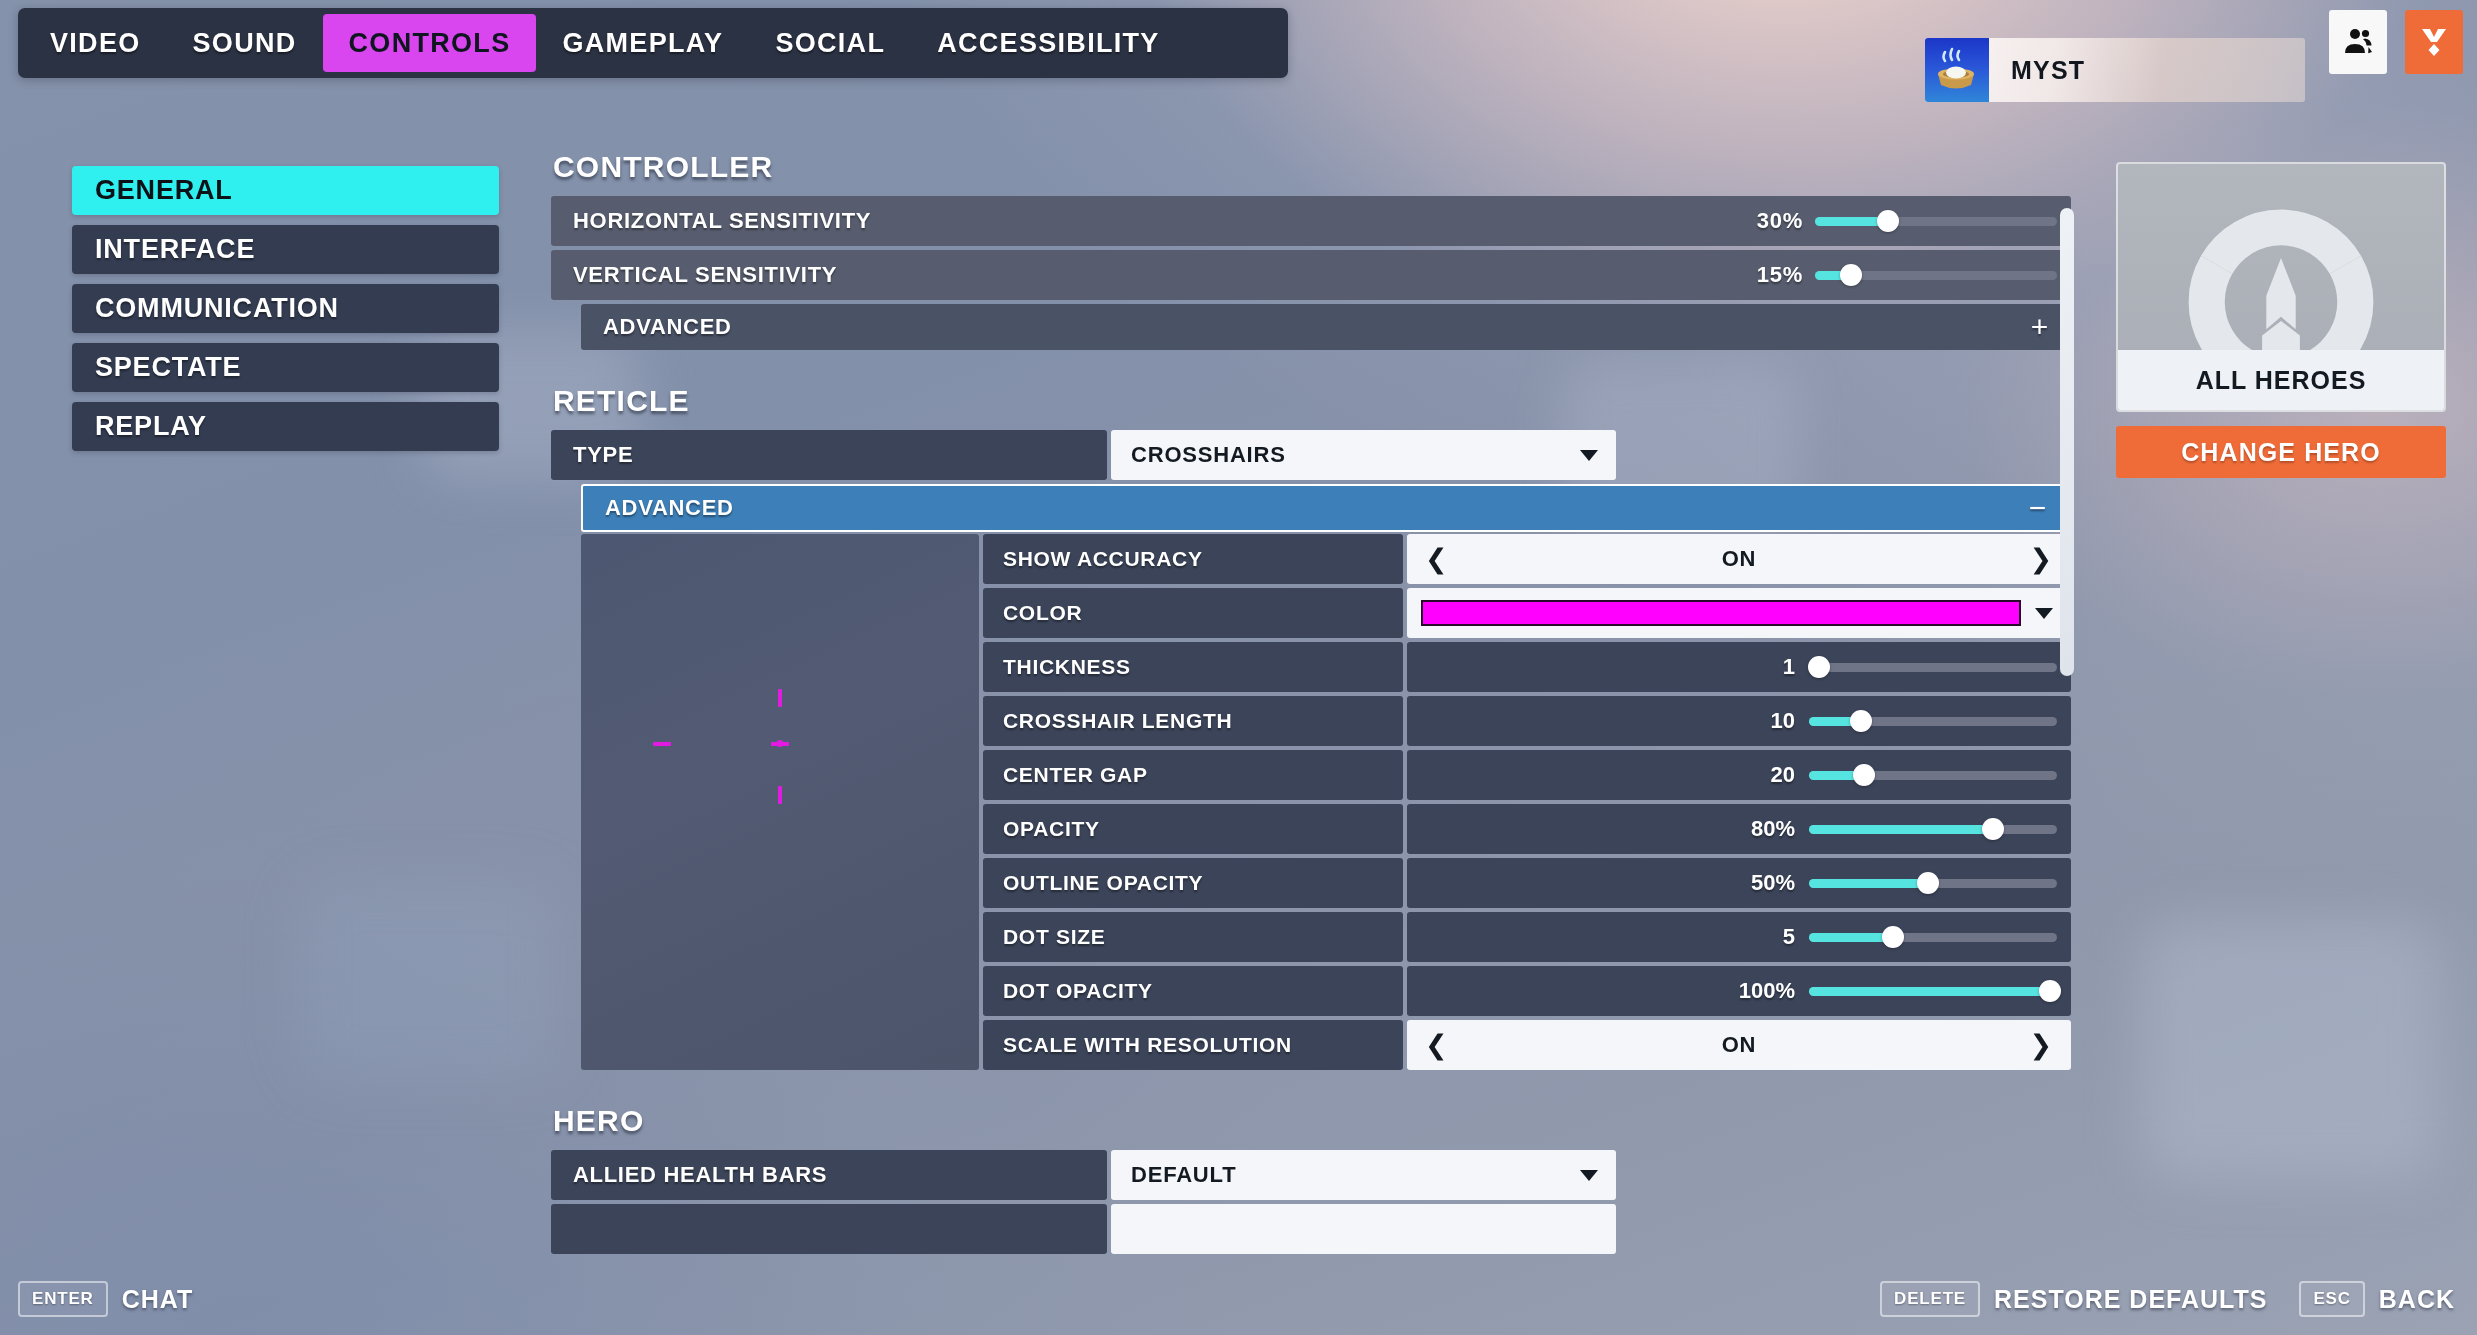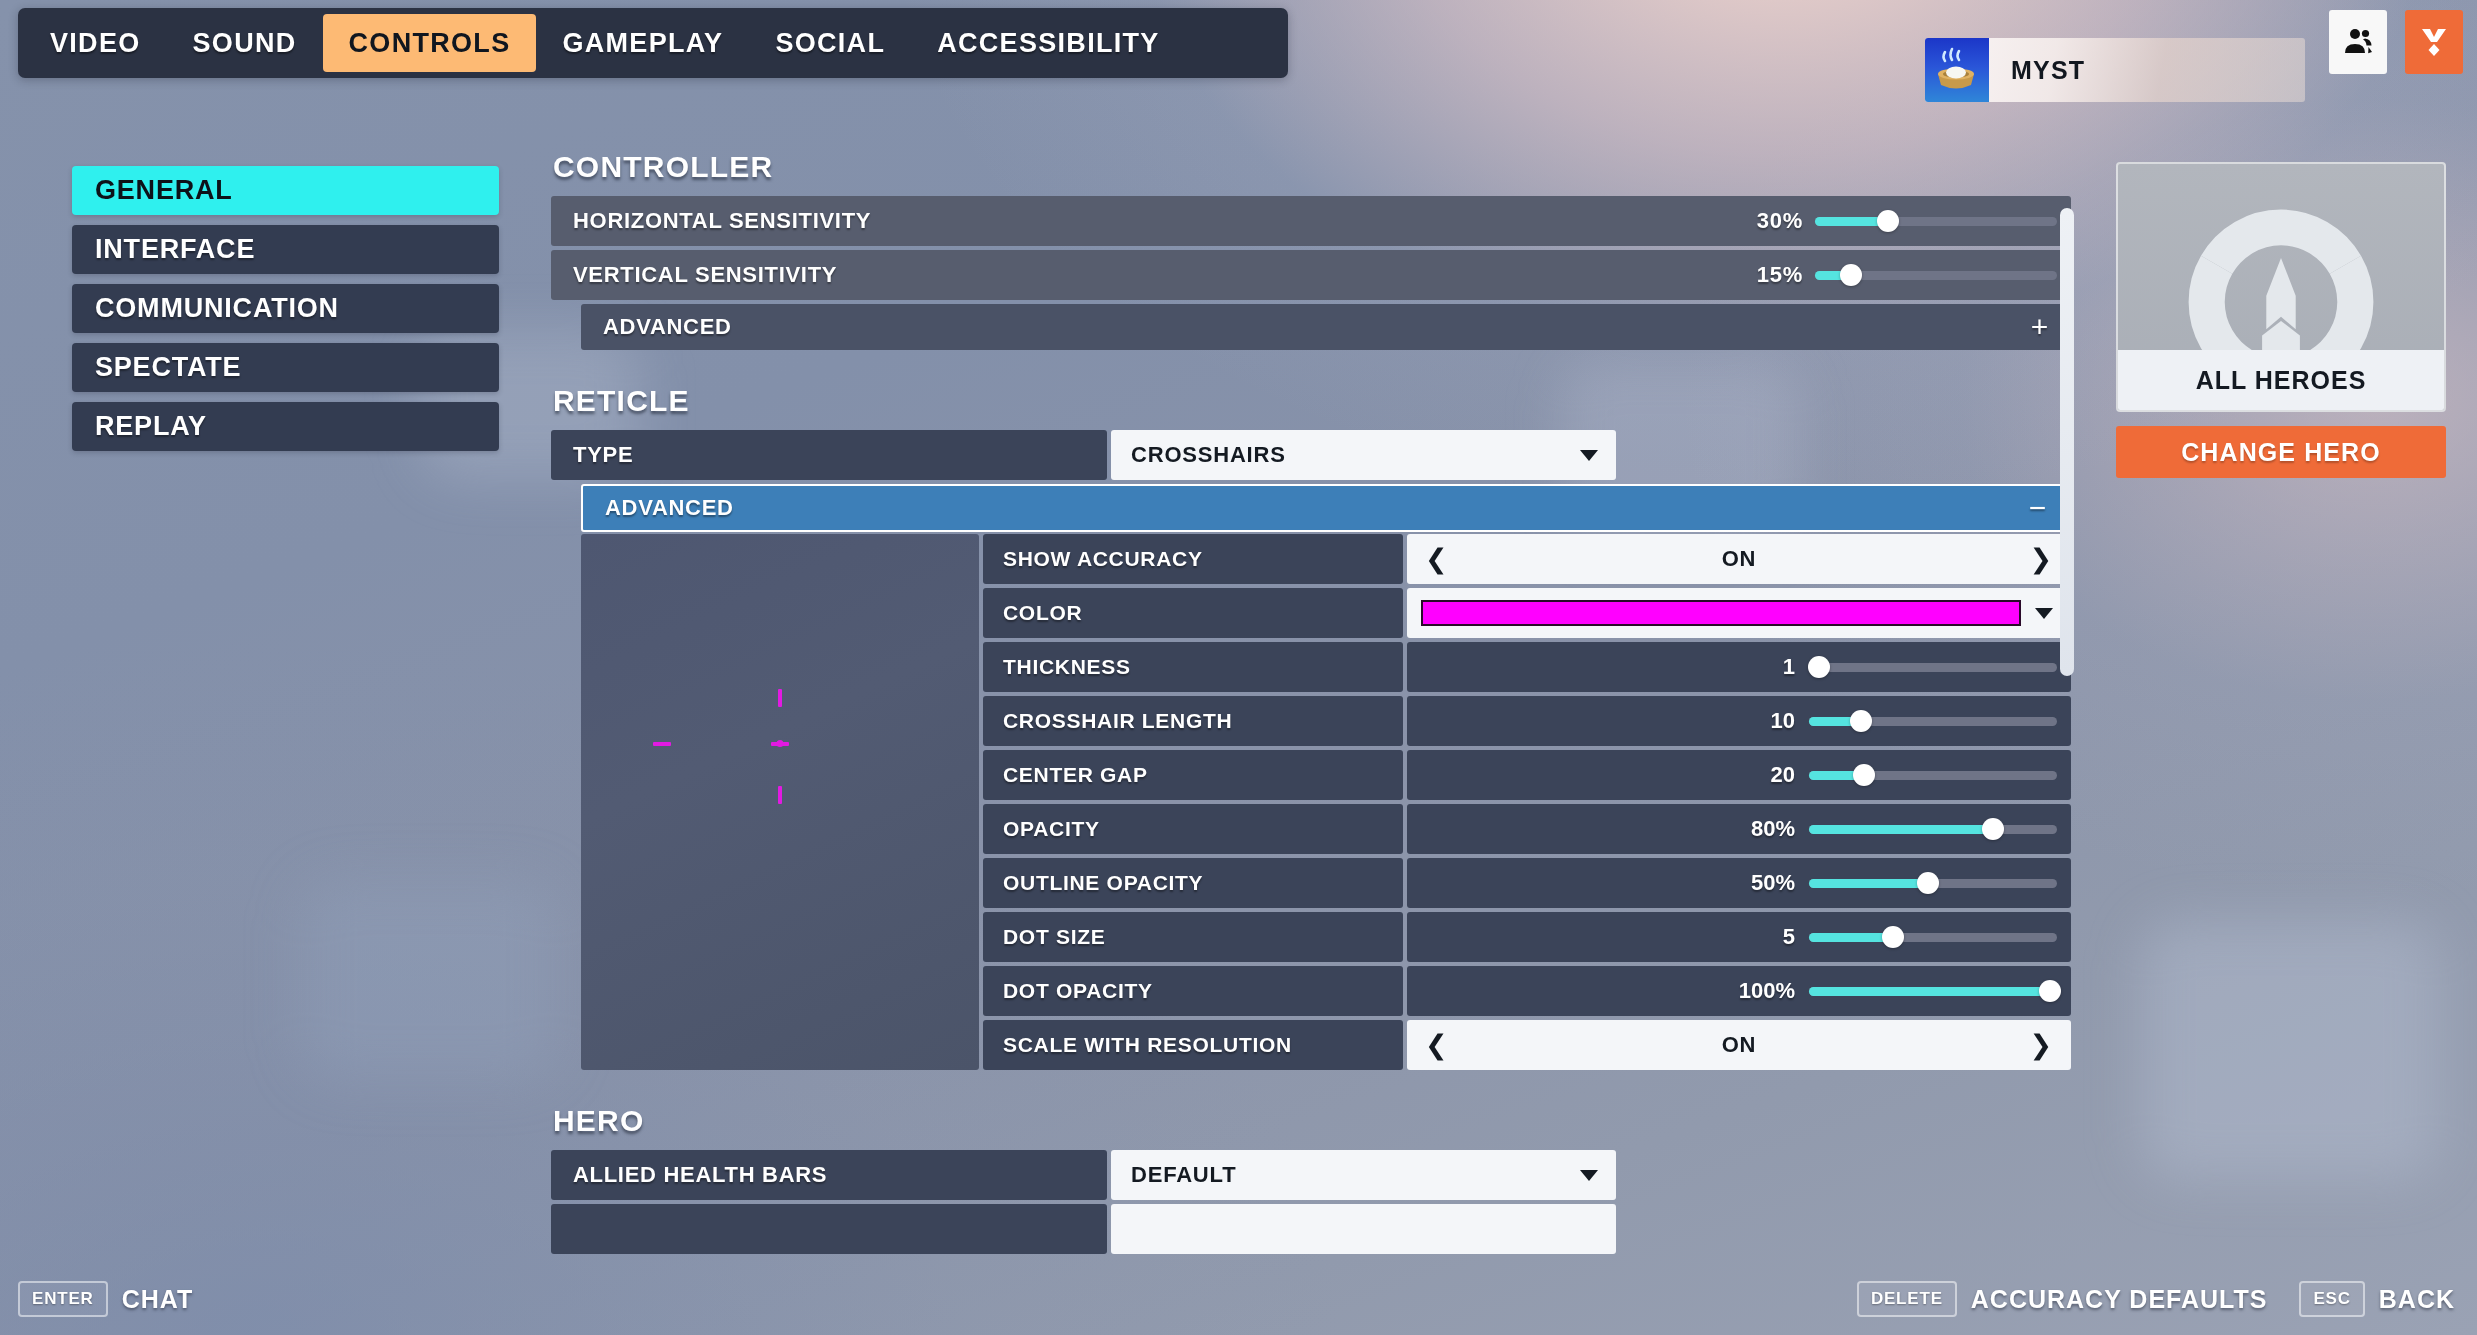--- a/index.html
+++ b/index.html
@@ -49,21 +49,21 @@
     font-size: 27px;
     font-weight: 700;
     letter-spacing: 1.3px;
     color: #ffffff;
     border-radius: 4px;
     text-shadow: 0 2px 2px rgba(0,0,0,0.45);
     white-space: nowrap;
     cursor: pointer;
   }
   .tab.active {
-    background: #fdba74;
+    background: #d946ef;
     color: #10161f;
     text-shadow: none;
   }
 
   
   .player-card {
     position: absolute;
     right: 172px; top: 10px;
     width: 380px; height: 64px;
     display: flex; align-items: center;
@@ -654,21 +654,21 @@
   <div class="footer-left">
     <div class="fgroup">
       <span class="keycap">ENTER</span>
       <span class="footer-label">CHAT</span>
     </div>
   </div>
 
   <div class="footer-right">
     <div class="fgroup">
       <span class="keycap">DELETE</span>
-      <span class="footer-label">ACCURACY DEFAULTS</span>
+      <span class="footer-label">RESTORE DEFAULTS</span>
     </div>
     <div class="fgroup" style="margin-left:12px;">
       <span class="keycap">ESC</span>
       <span class="footer-label">BACK</span>
     </div>
   </div>
 
 </div>
 
 </body></html>

